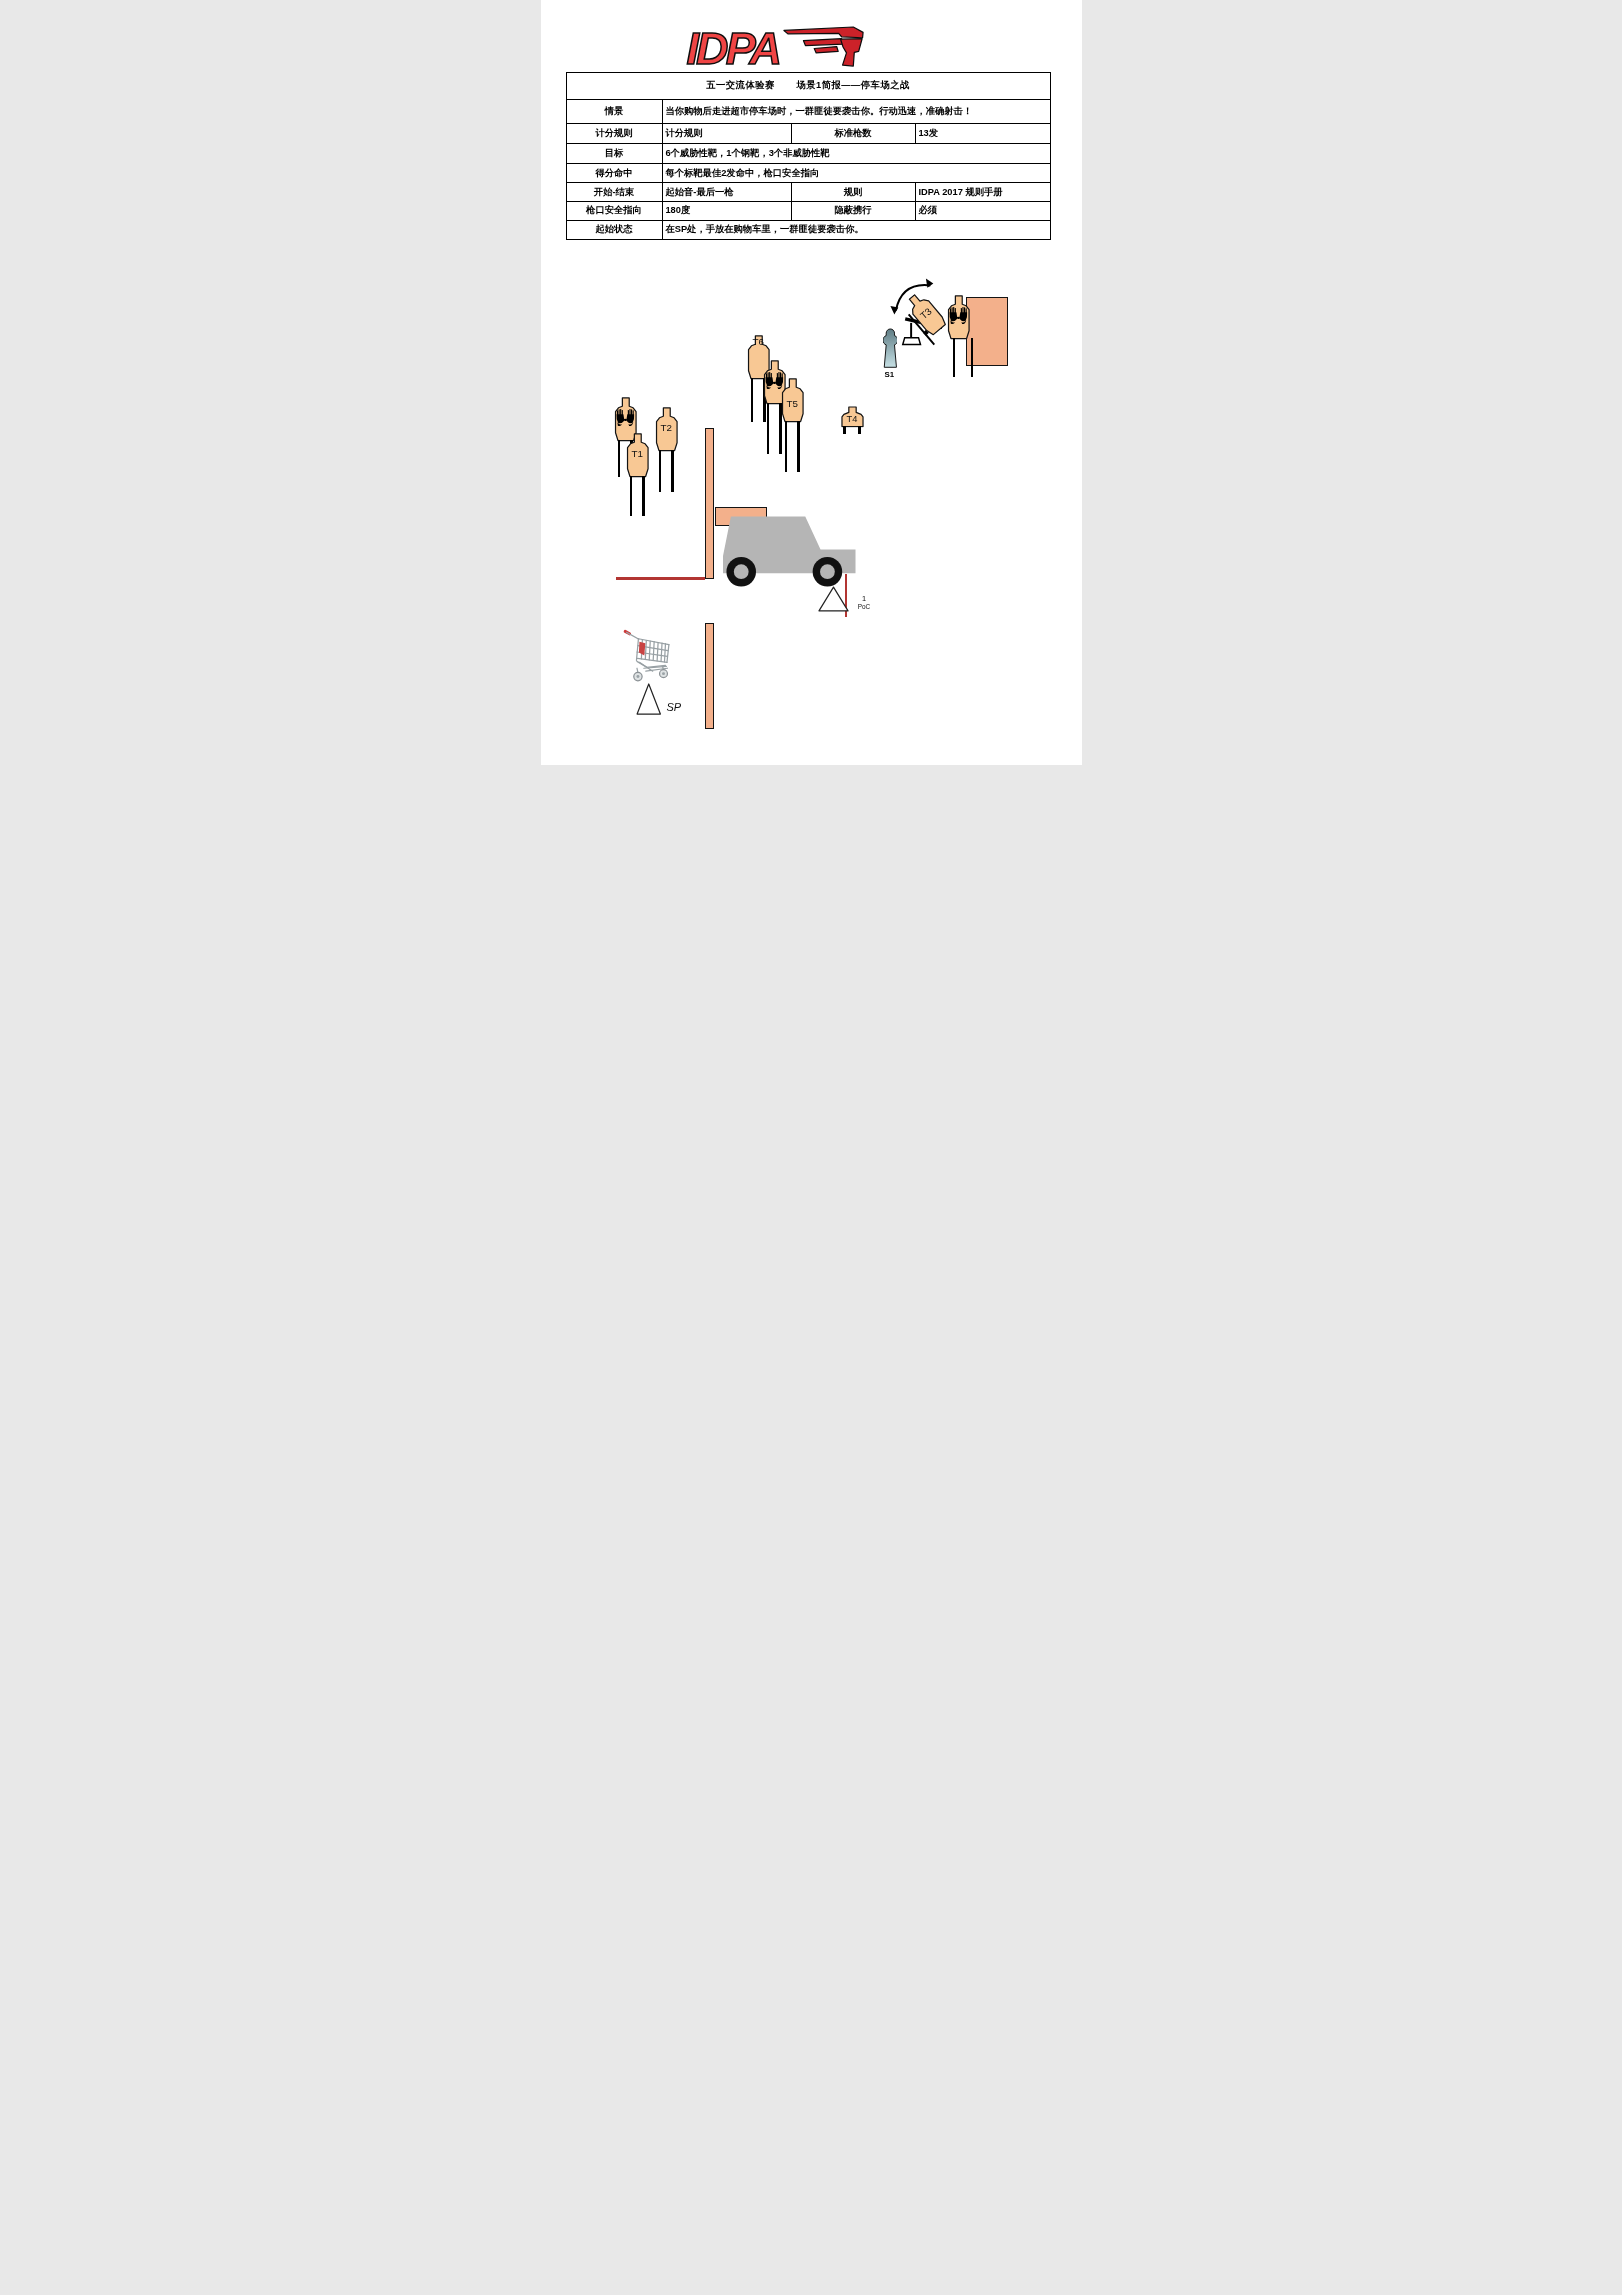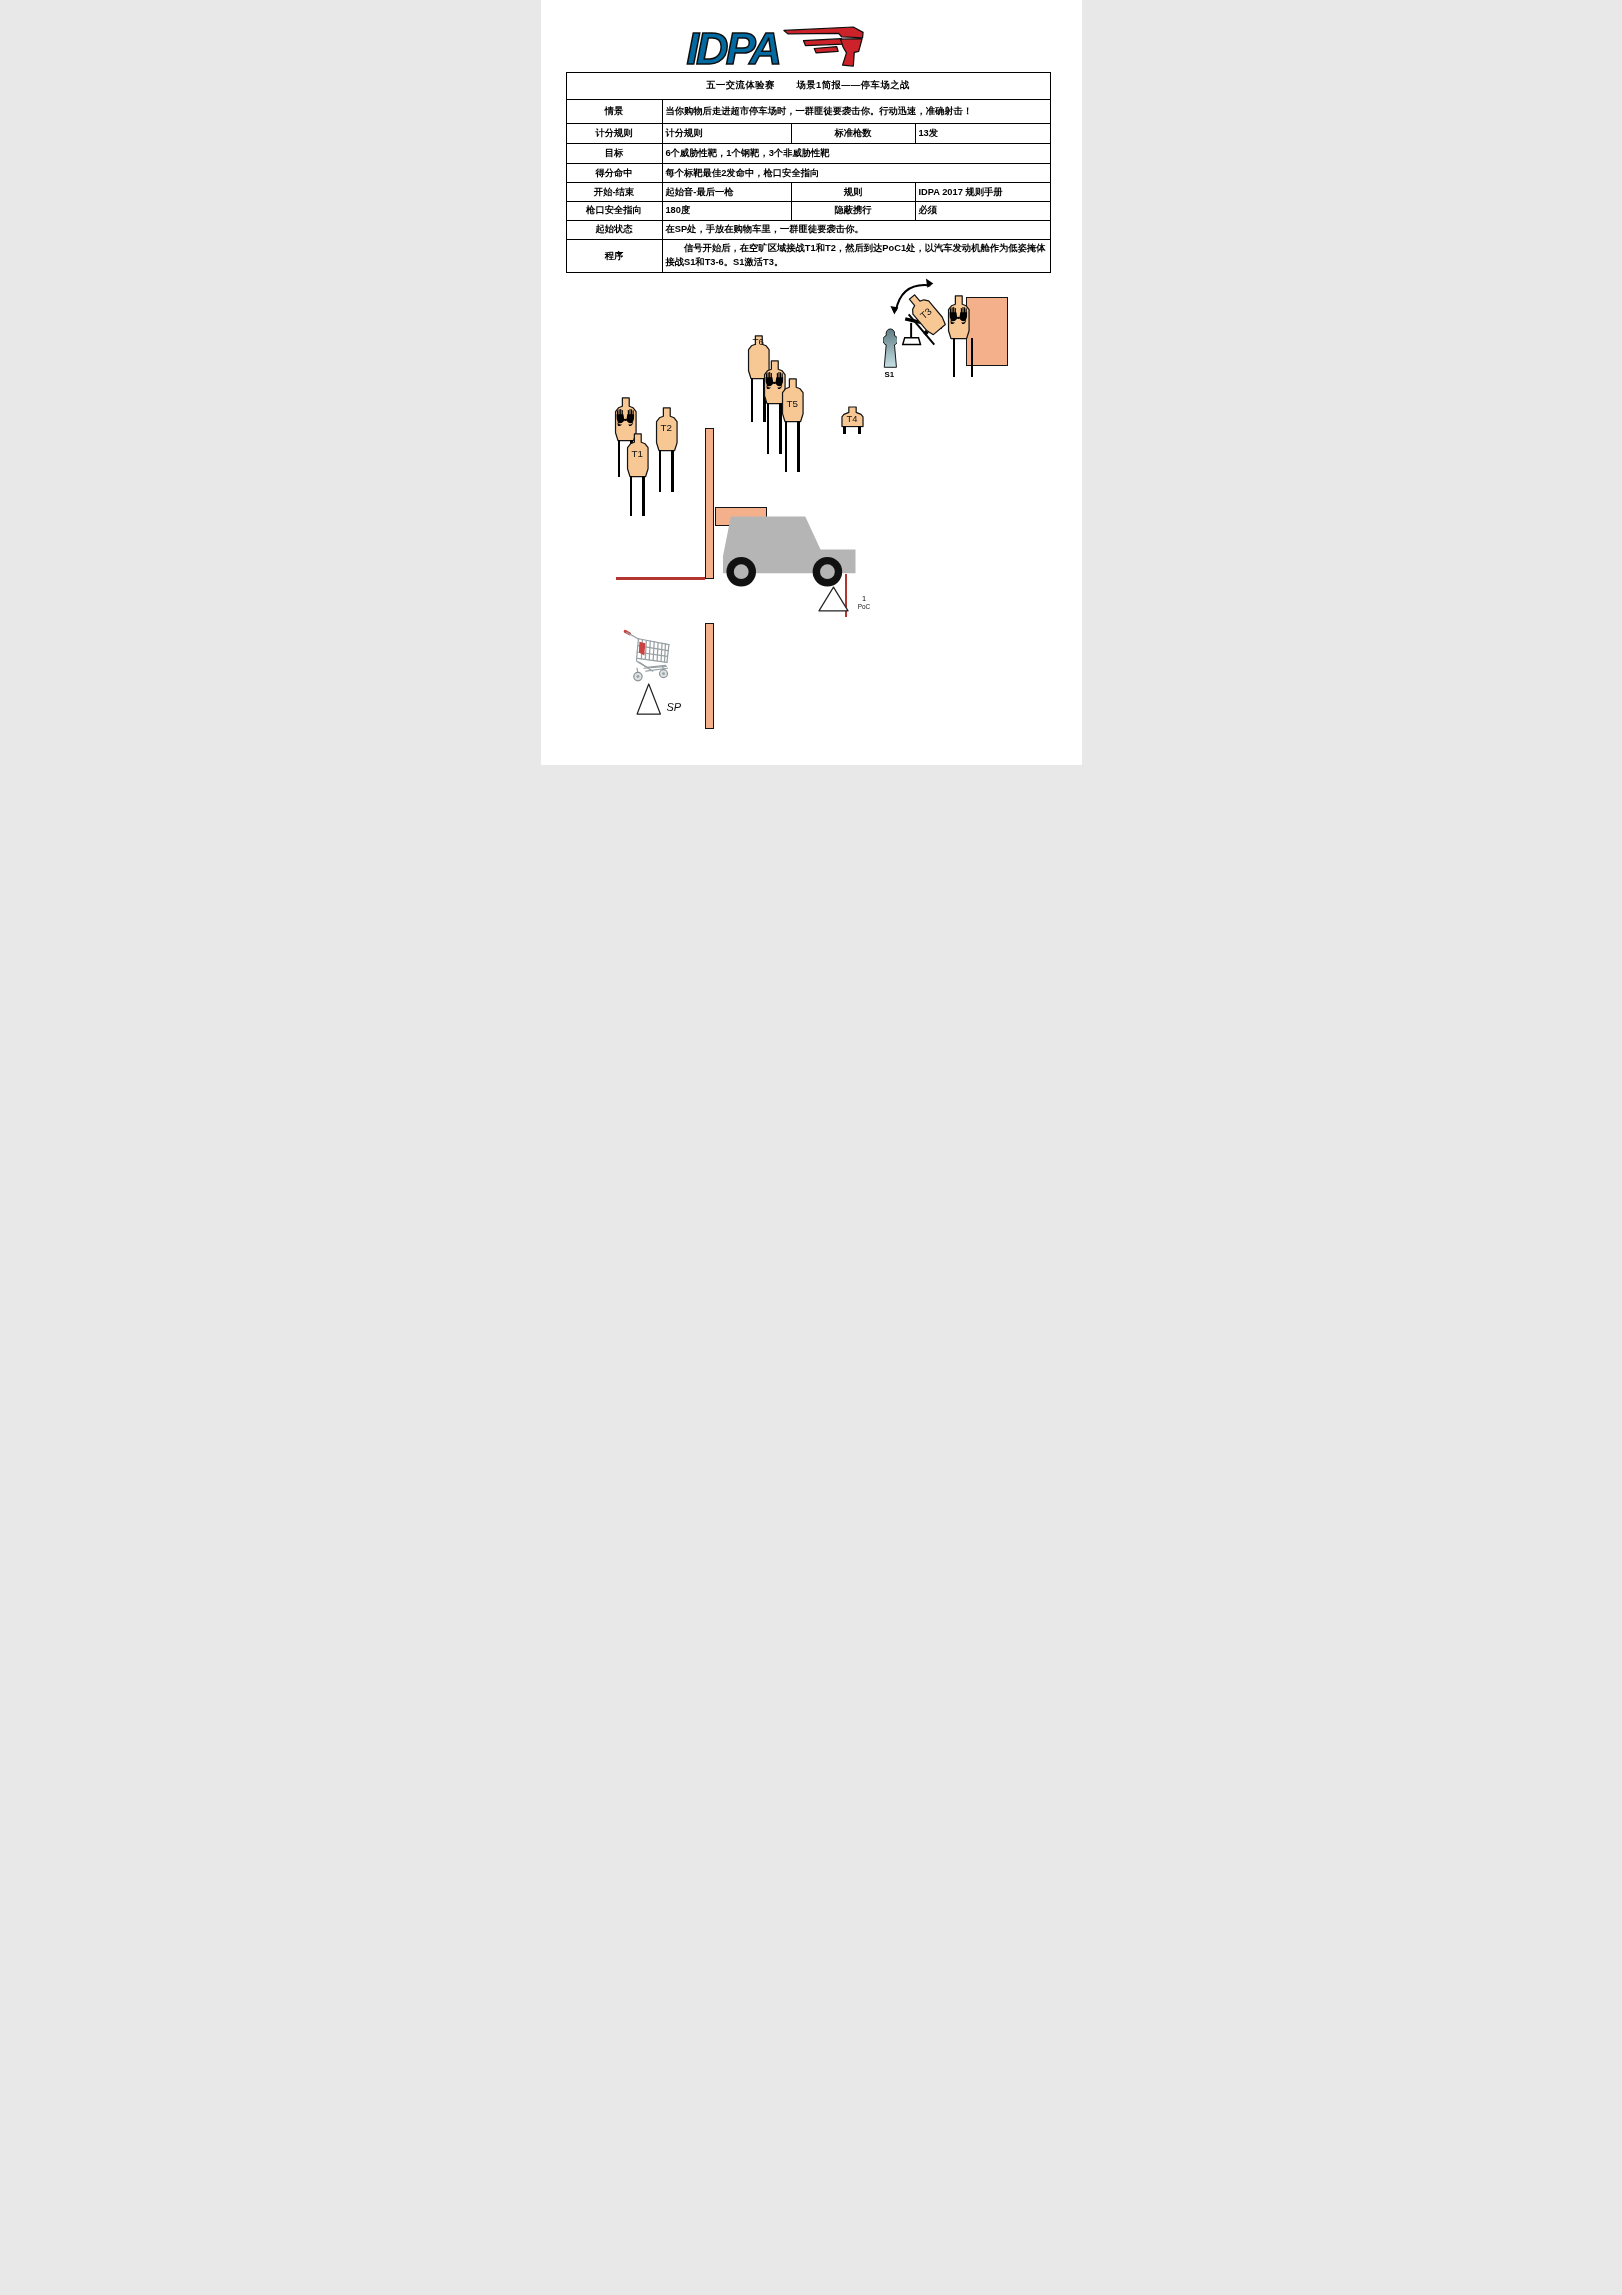--- a/index.html
+++ b/index.html
@@ -6,21 +6,21 @@
   .page {
     position:relative; width:541px; height:765px; margin:0 auto;
     background:#ffffff; overflow:hidden;
     font-family:"Liberation Sans","DejaVu Sans",sans-serif; color:#000;
   }
   
   .logo { position:absolute; left:146px; top:24.5px; width:236px; height:47px;
           display:flex; align-items:center; }
   .logo-text{
     font-size:45px; line-height:45px; font-weight:900; font-style:italic;
-    letter-spacing:-2.9px; color:#0369a1;
+    letter-spacing:-2.9px; color:#ef4444;
     -webkit-text-stroke:1.5px #0d0d0d; padding-right:2.9px;
   }
   
   table.brief { position:absolute; left:25px; top:72px; border-collapse:collapse;
                 table-layout:fixed; width:485px; }
   table.brief td { border:1px solid #000; border-top-width:1.5px; border-bottom-width:1.5px;
                    font-size:9.3px; font-weight:700; padding:1px 2.9px; overflow:hidden; }
   table.brief { border:1.5px solid #000;padding-left:36px; }
   td.titlecell { text-align:center; font-size:14.2px; font-weight:800; height:23.6px; letter-spacing:0.5px;}
   td.titlecell .gap { display:inline-block; width:21.6px; }
@@ -133,24 +133,20 @@
     <tr class="r6">
       <td class="lab">枪口安全指向</td>
       <td class="val">180度</td>
       <td class="lab">隐蔽携行</td>
       <td class="val">必须</td>
     </tr>
     <tr class="r7">
       <td class="lab">起始状态</td>
       <td class="val" colspan="3">在SP处，手放在购物车里，一群匪徒要袭击你。</td>
     </tr>
-    <tr class="r8">
-      <td class="lab">程序</td>
-      <td class="val proc" colspan="3">　　信号开始后，在空旷区域接战T1和T2，然后到达PoC1处，以汽车发动机舱作为低姿掩体接战S1和T3-6。S1激活T3。</td>
-    </tr>
   </tbody>
     </table>
 
   <div class="wall" style="left:425px; top:297px; width:42px; height:69px;"></div>
   <div class="wall" style="left:164px; top:428px; width:9.8px; height:151px;"></div>
   <div class="wall" style="left:174px; top:507px; width:52px; height:19px;"></div>
   <div class="wall" style="left:164px; top:623px; width:9.8px; height:106px;"></div>
 
   <div class="fault" style="left:75px; top:577px; width:89px; height:2.5px;"></div>
   <div class="fault" style="left:304px; top:574px; width:2.5px; height:43px;"></div>

